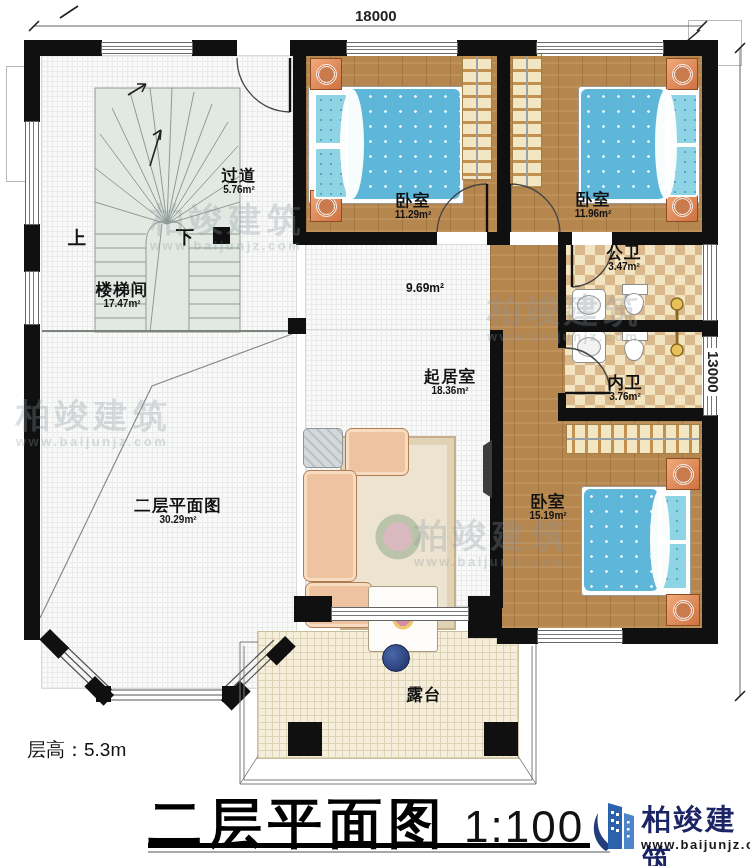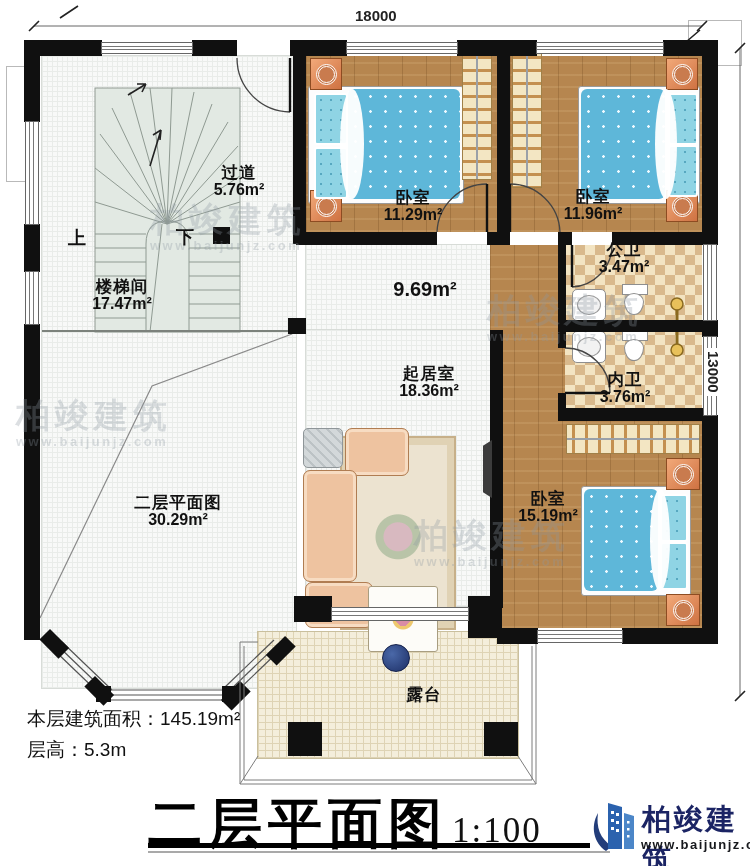--- a/index.html
+++ b/index.html
@@ -54,31 +54,31 @@
   .sofa{position:absolute;z-index:6;background:#eec3a0;border:1px solid #b07d52;border-radius:7px;box-shadow:inset 0 0 0 3px #f7dcc2;}
   .sofagray{position:absolute;z-index:6;background:#d3d8da;border:1px solid #8f9699;border-radius:5px;
     background-image:repeating-linear-gradient(45deg,rgba(120,130,135,.25) 0 2px,transparent 2px 7px);}
   .ctable{position:absolute;z-index:7;background:#fdfcf8;border:1px solid #a89d80;border-radius:3px;
     background-image:radial-gradient(circle at 50% 50%,#d98ca6 0 7px,#eec86e 7px 10px,transparent 11px);}
   .pouf{position:absolute;z-index:8;background:radial-gradient(circle at 35% 35%,#4a68a8,#1d2f66);border-radius:50%;border:1px solid #13204a;}
   .tv{position:absolute;z-index:13;background:#3c3c3c;clip-path:polygon(0 10%,100% 0,100% 100%,0 90%);}
   
   .rl{position:absolute;z-index:30;transform:translate(-50%,-50%);text-align:center;color:#111;font-weight:bold;line-height:1.12;white-space:nowrap;}
   .rl .nm{font-size:16.5px;letter-spacing:1px;}
-  .rl .ar{font-size:16px;}
+  .rl .ar{font-size:10px;}
   .biglab{position:absolute;z-index:30;transform:translate(-50%,-50%);font-size:18px;font-weight:bold;color:#111;}
   .dimtext{position:absolute;z-index:30;font-size:15px;font-weight:bold;color:#222;background:#fff;padding:0 3px;}
   
   .wm{position:absolute;z-index:25;color:#8d98a2;opacity:.30;font-weight:bold;pointer-events:none;white-space:nowrap;line-height:1;}
   .wm .wt{display:block;font-size:34px;letter-spacing:5px;}
   .wm .wu{display:block;font-size:13px;letter-spacing:2.5px;margin-top:3px;}
   
   .foot{position:absolute;z-index:35;color:#111;}
   .title-cn{font-size:54px;font-weight:bold;letter-spacing:6px;color:#000;}
-  .title-scale{font-size:35px;font-weight:400;margin-left:4px;color:#111;letter-spacing:2px;font-family:Liberation Serif, serif;}
+  .title-scale{font-size:44px;font-weight:400;margin-left:16px;color:#111;letter-spacing:2px;}
   .brandname{font-size:29px;font-weight:900;color:#1b2464;letter-spacing:3px;}
   .brandsite{font-size:13px;font-weight:bold;color:#16181c;letter-spacing:1.5px;}
 </style>
 </head>
 <body>
 
 <div id="stage">
 
   <div class="offsetbox" style="left:6px;top:66px;width:20px;height:114px"></div>
   <div class="offsetbox" style="left:688px;top:20px;width:52px;height:44px"></div>
@@ -288,27 +288,27 @@
   </div>
   <div class="rl" style="left:593px;top:205px">
     <div class="nm">卧室</div>
     <div class="ar">11.96m²</div>
   </div>
   <div class="rl" style="left:624px;top:258px">
     <div class="nm">公卫</div>
     <div class="ar">3.47m²</div>
   </div>
   <div class="rl" style="left:425px;top:289px">
-    <div class="ar" style="font-size:20px">9.69m²</div>
+    <div class="ar" style="font-size:12px">9.69m²</div>
   </div>
   <div class="rl" style="left:625px;top:388px">
     <div class="nm">内卫</div>
     <div class="ar">3.76m²</div>
   </div>
-  <div class="rl" style="left:429px;top:382px">
+  <div class="rl" style="left:450px;top:382px">
     <div class="nm">起居室</div>
     <div class="ar">18.36m²</div>
   </div>
   <div class="rl" style="left:548px;top:507px">
     <div class="nm">卧室</div>
     <div class="ar">15.19m²</div>
   </div>
   <div class="rl" style="left:178px;top:511px">
     <div class="nm">二层平面图</div>
     <div class="ar">30.29m²</div>
@@ -329,23 +329,20 @@
   </div>
   <div class="wm" style="left:487px;top:293px">
     <span class="wt">柏竣建筑</span>
     <span class="wu">www.baijunjz.com</span>
   </div>
   <div class="wm" style="left:414px;top:518px">
     <span class="wt">柏竣建筑</span>
     <span class="wu">www.baijunjz.com</span>
   </div>
 
-  <div class="foot" style="left:27px;top:706px;font-size:19px">
-    <span>本层建筑面积：</span><span>145.19m²</span>
-  </div>
   <div class="foot" style="left:27px;top:737px;font-size:19px">
     <span>层高：</span><span>5.3m</span>
   </div>
 
   <div class="foot" style="left:148px;top:788px">
     <span class="title-cn">二层平面图</span><span class="title-scale">1:100</span>
   </div>
   <div class="abs" style="left:148px;top:843px;width:442px;height:5px;background:#000;z-index:35"></div>
   <div class="abs" style="left:148px;top:851px;width:462px;height:2px;background:#a9a9a9;z-index:35"></div>
 

